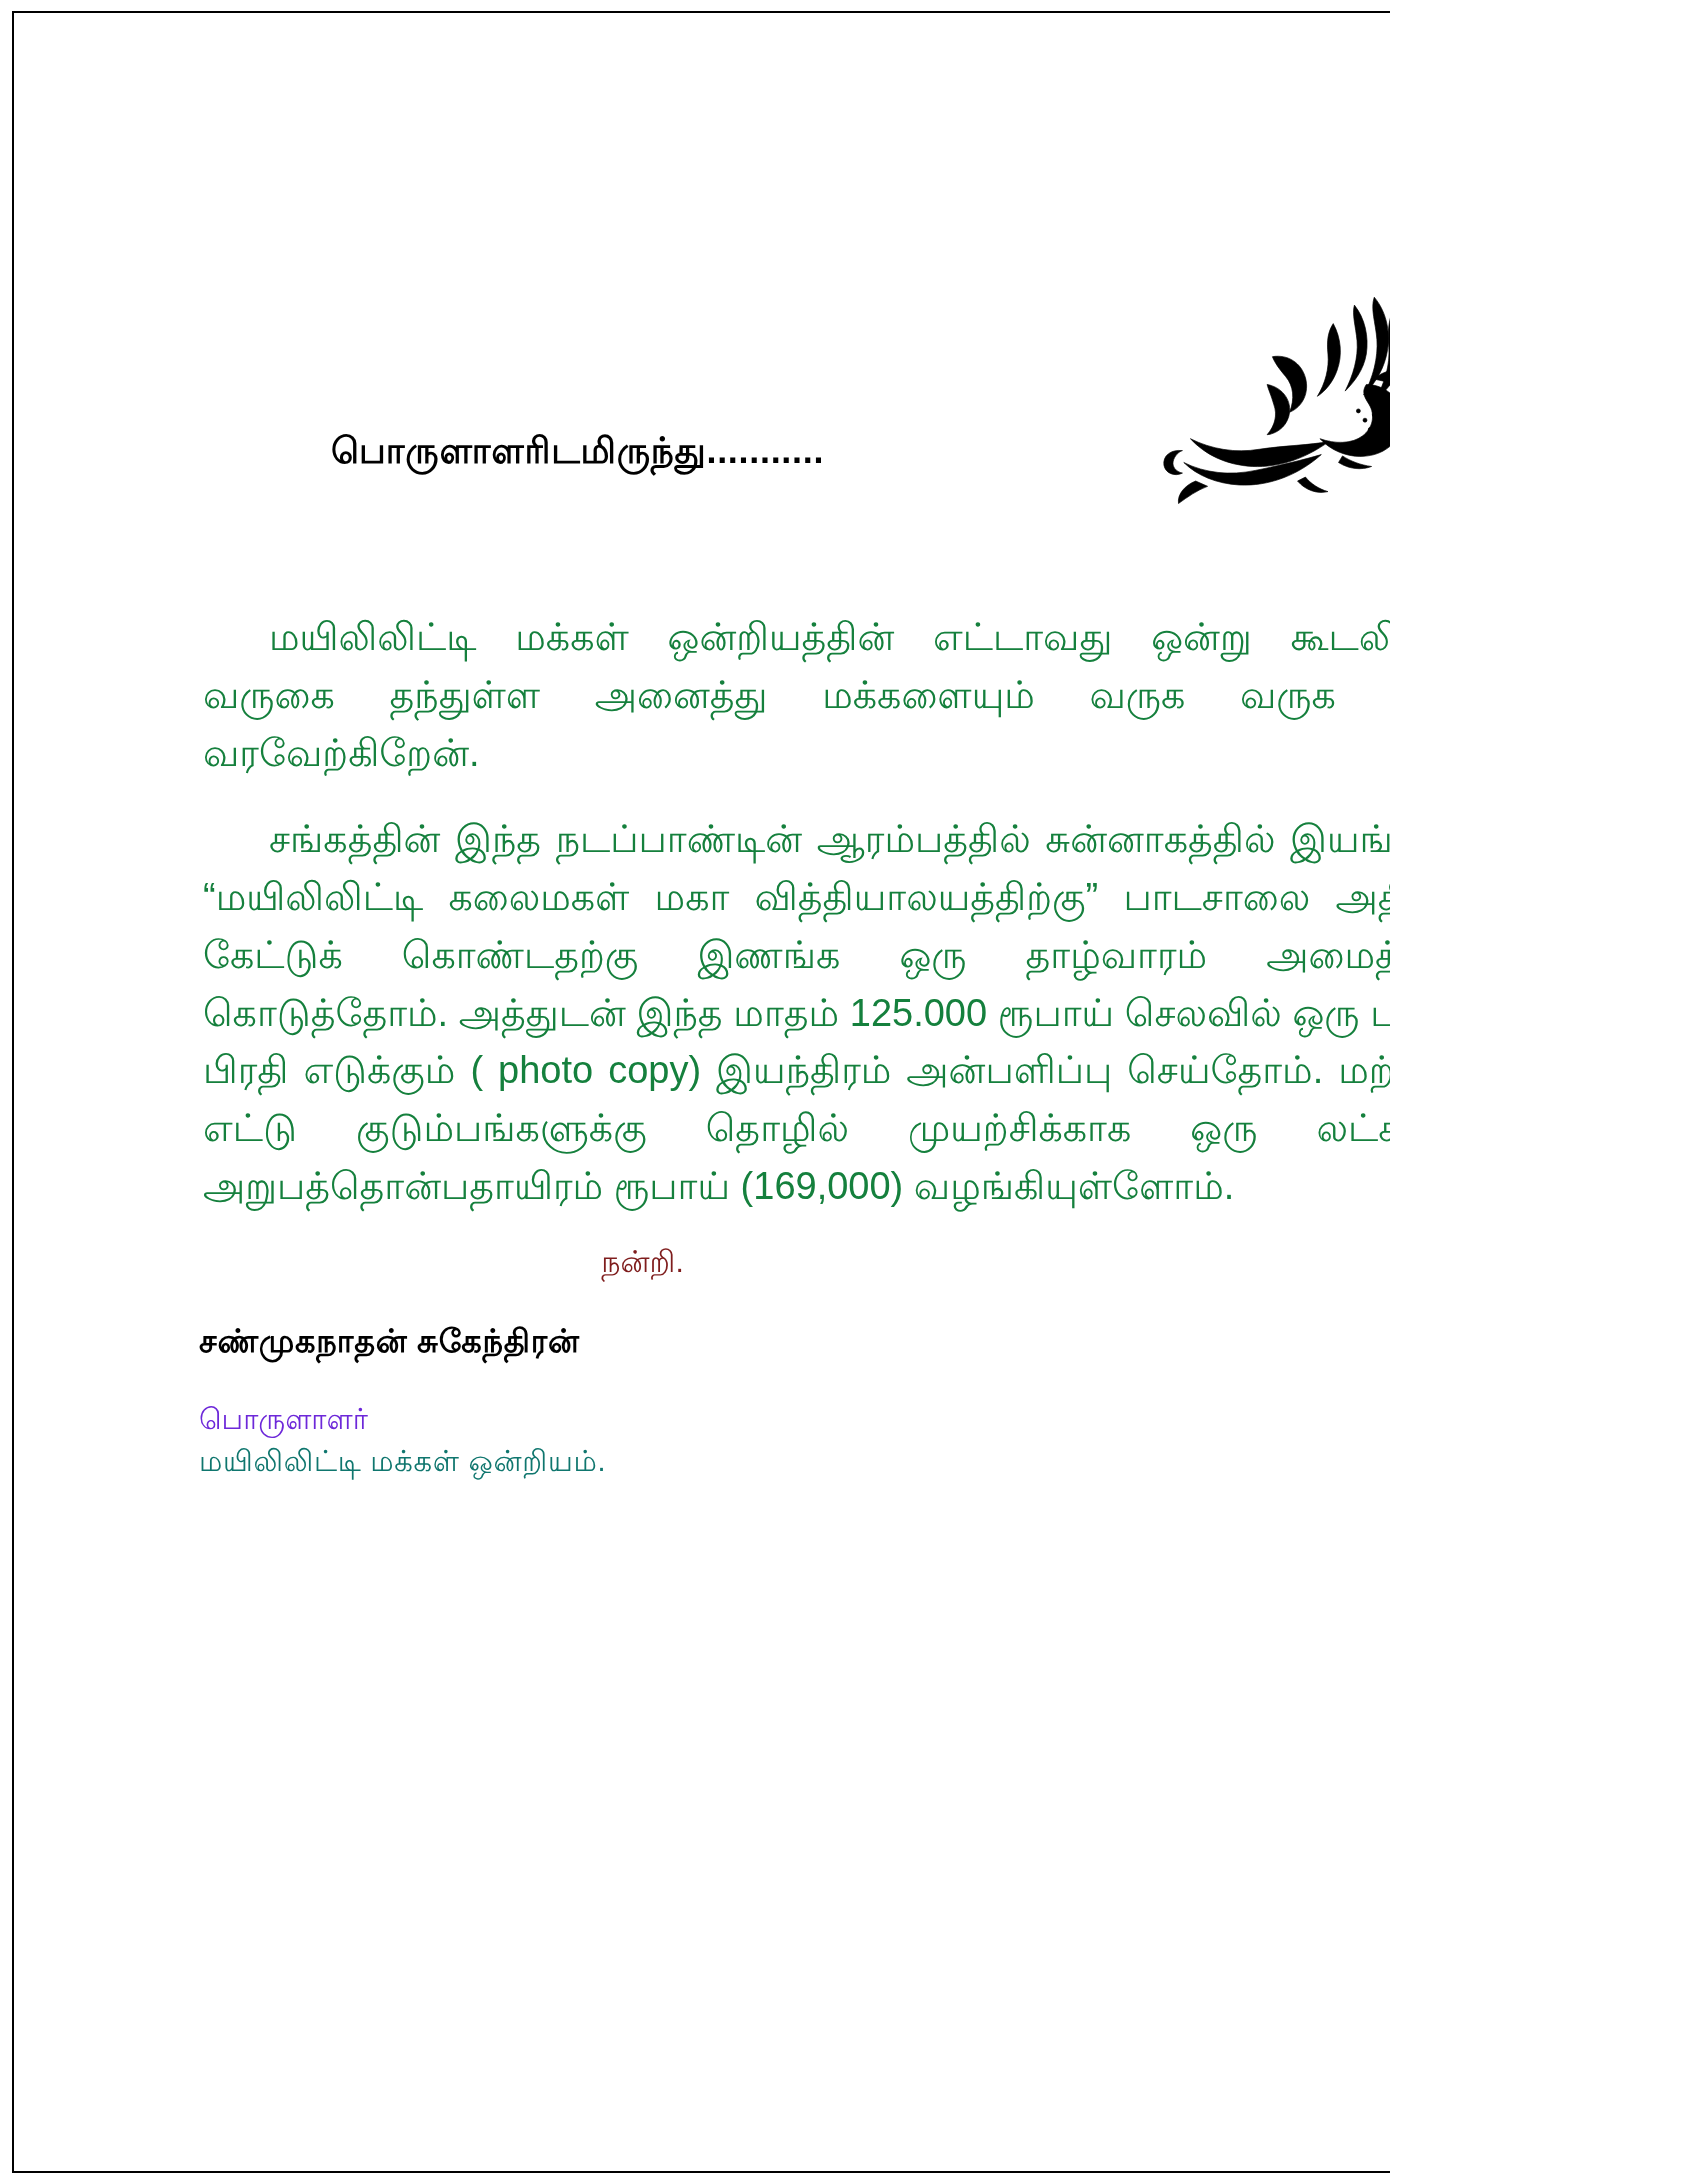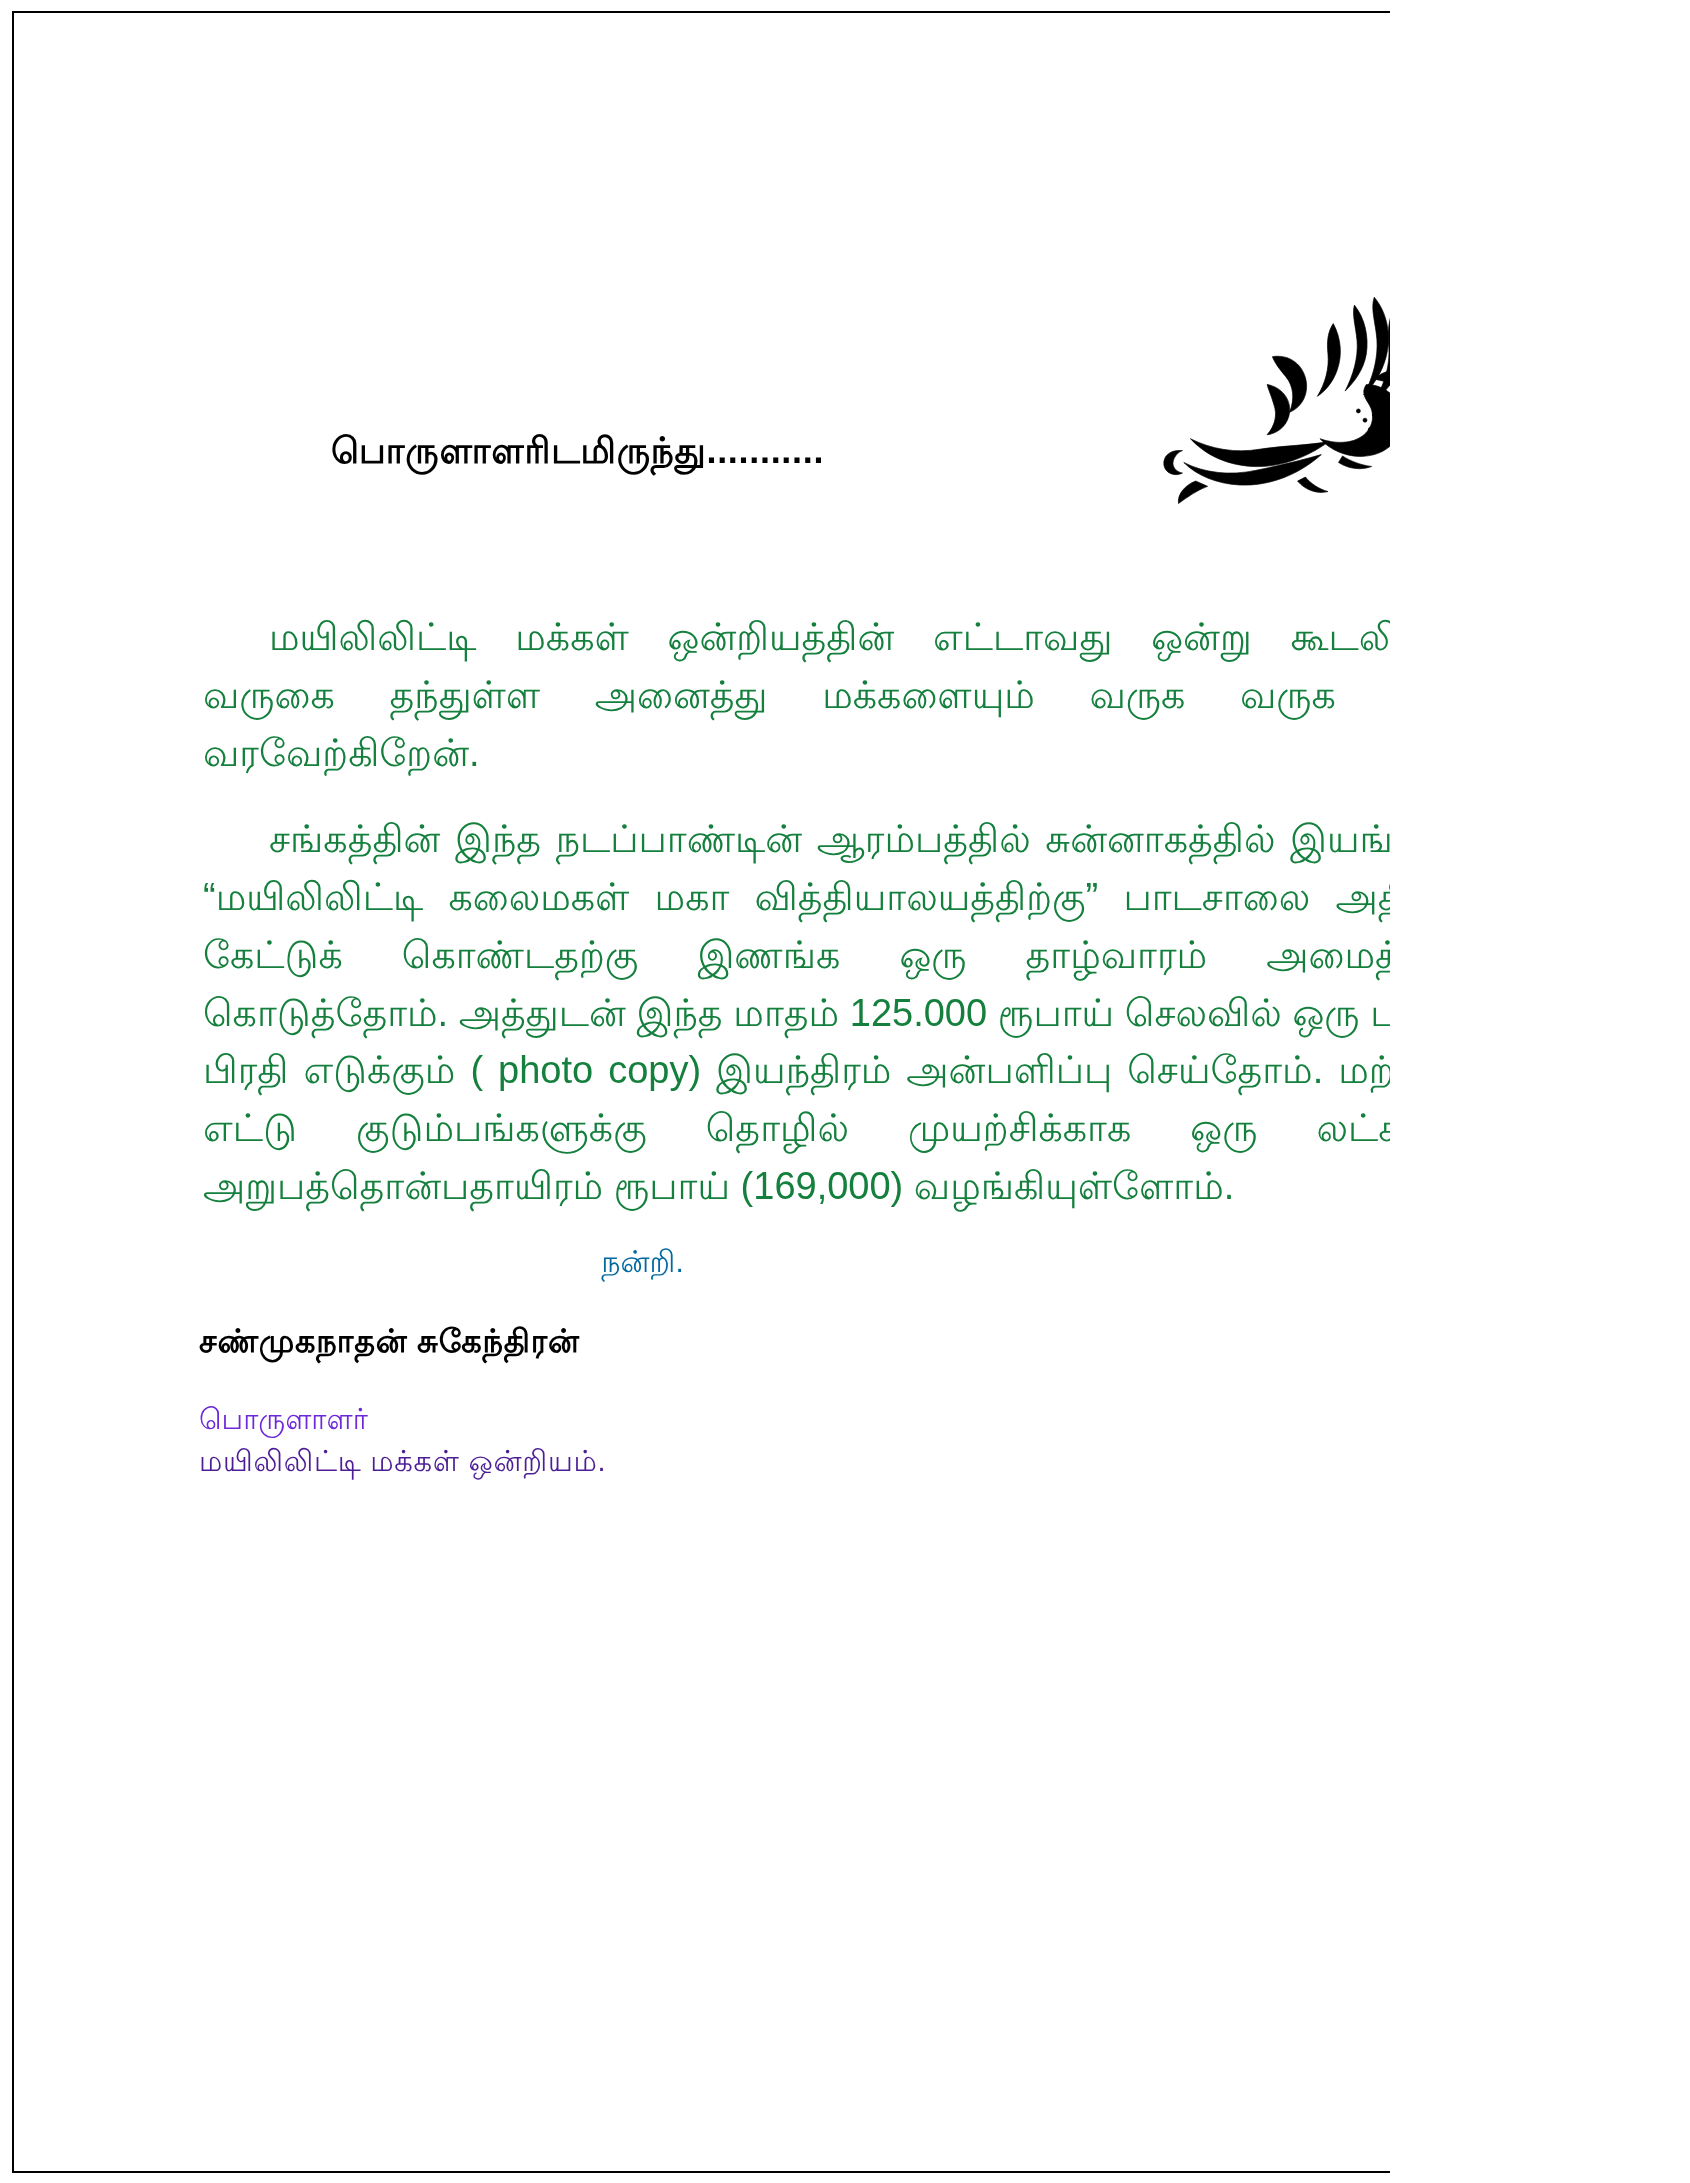--- a/index.html
+++ b/index.html
@@ -72,41 +72,41 @@
     text-align: justify;
     text-justify: inter-word;
     color: #15803d;
     text-indent: 66px;
   }
   .thanks {
     margin: 6.6px 0 40px 0;
     font-size: 30px;
     text-align: center;
     padding-right: 371px;
-    color: #0369a1;
+    color: #7f1d1d;
   }
   .signoff {
     margin-top: 20px;
   }
   .sign-name {
     font-size: 32px;
     font-weight: bold;
     letter-spacing: 0.7px;
     color: #000000;
   }
   .sign-role {
     font-size: 29px;
     margin-bottom: 5.3px;
     color: #6d28d9;
     margin-top: 39px;
   }
   .sign-org {
     font-size: 29px;
     letter-spacing: 0.7px;
-    color: #4c1d95;
+    color: #0f766e;
   }
 </style>
 </head>
 <body>
 
 <div class="page">
   <div class="page-border"></div>
 
   <div class="content">
 

